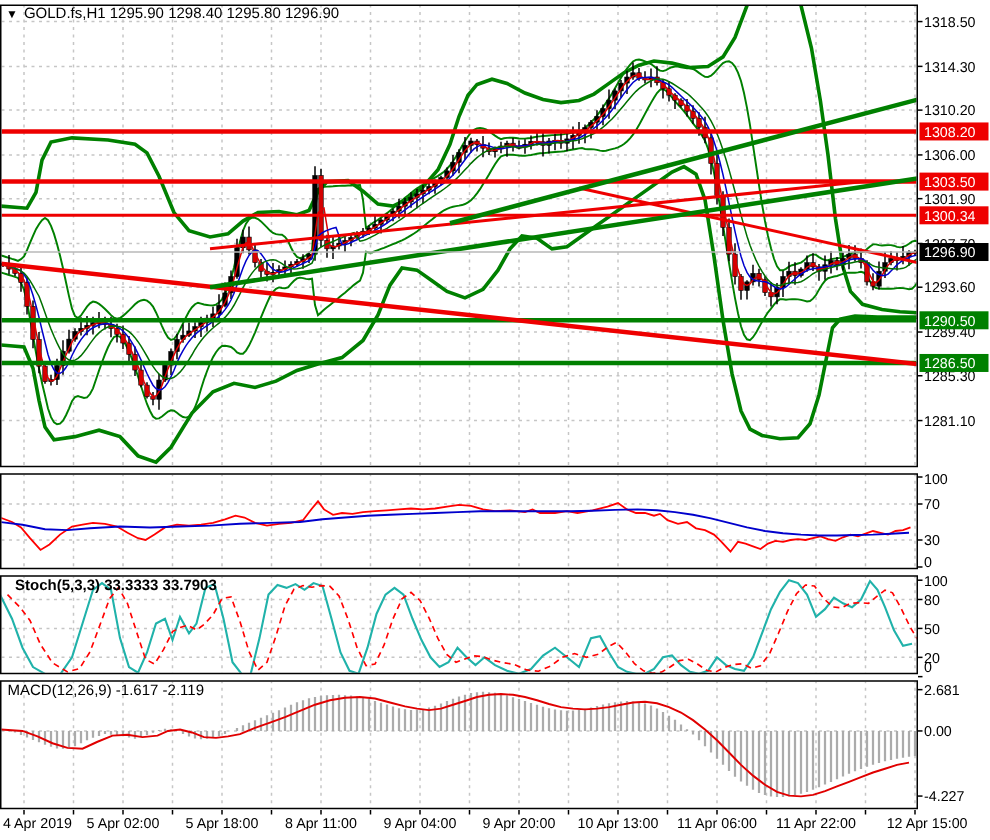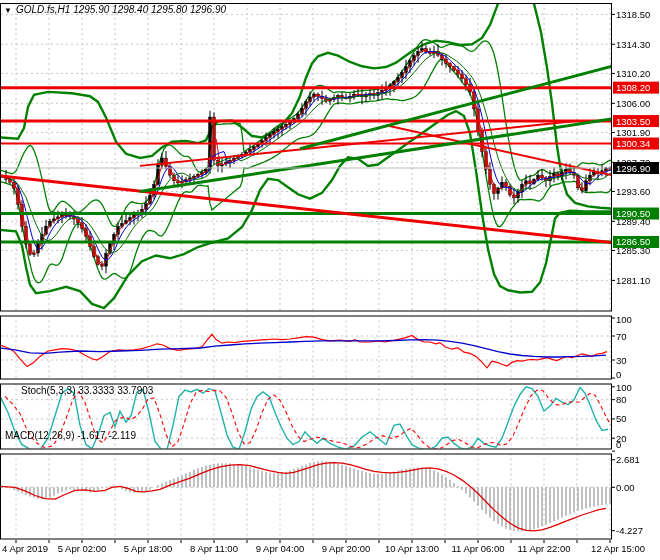--- a/index.html
+++ b/index.html
@@ -1,24 +1,24 @@
 <!DOCTYPE html>
 <html><head>
 <meta charset="utf-8">
 <style>
   html,body{margin:0;padding:0;background:#fff;width:660px;height:560px;overflow:hidden;
     font-family:"Liberation Sans",sans-serif;}
   #stage{position:relative;width:660px;height:560px;background:#fff;}
   #chart-svg{position:absolute;left:0;top:0;}
   .ov-label{position:absolute;font-size:10px;color:#000;white-space:pre;z-index:5;}
-  #title-bar{left:4px;top:4px;font-style:italic;}
+  #title-bar{left:4px;top:4px;}
   #title-bar .dd{display:inline-block;font-size:8px;margin-right:4px;color:#000;}
   #rsi-label{left:5px;top:317px;}
-  #stoch-label{left:21px;top:385px;}
-  #macd-label{left:5px;top:430px;text-align:right;}
+  #stoch-label{left:10px;top:385px;font-weight:bold;}
+  #macd-label{left:5px;top:455px;text-align:right;}
 </style>
 </head>
 <body>
 
 <div id="stage">
   <svg id="chart-svg" width="660" height="560">
       <defs>
         <clipPath id="cpM">
           <rect x="1" y="4" width="610" height="306.5"></rect>
         </clipPath>

